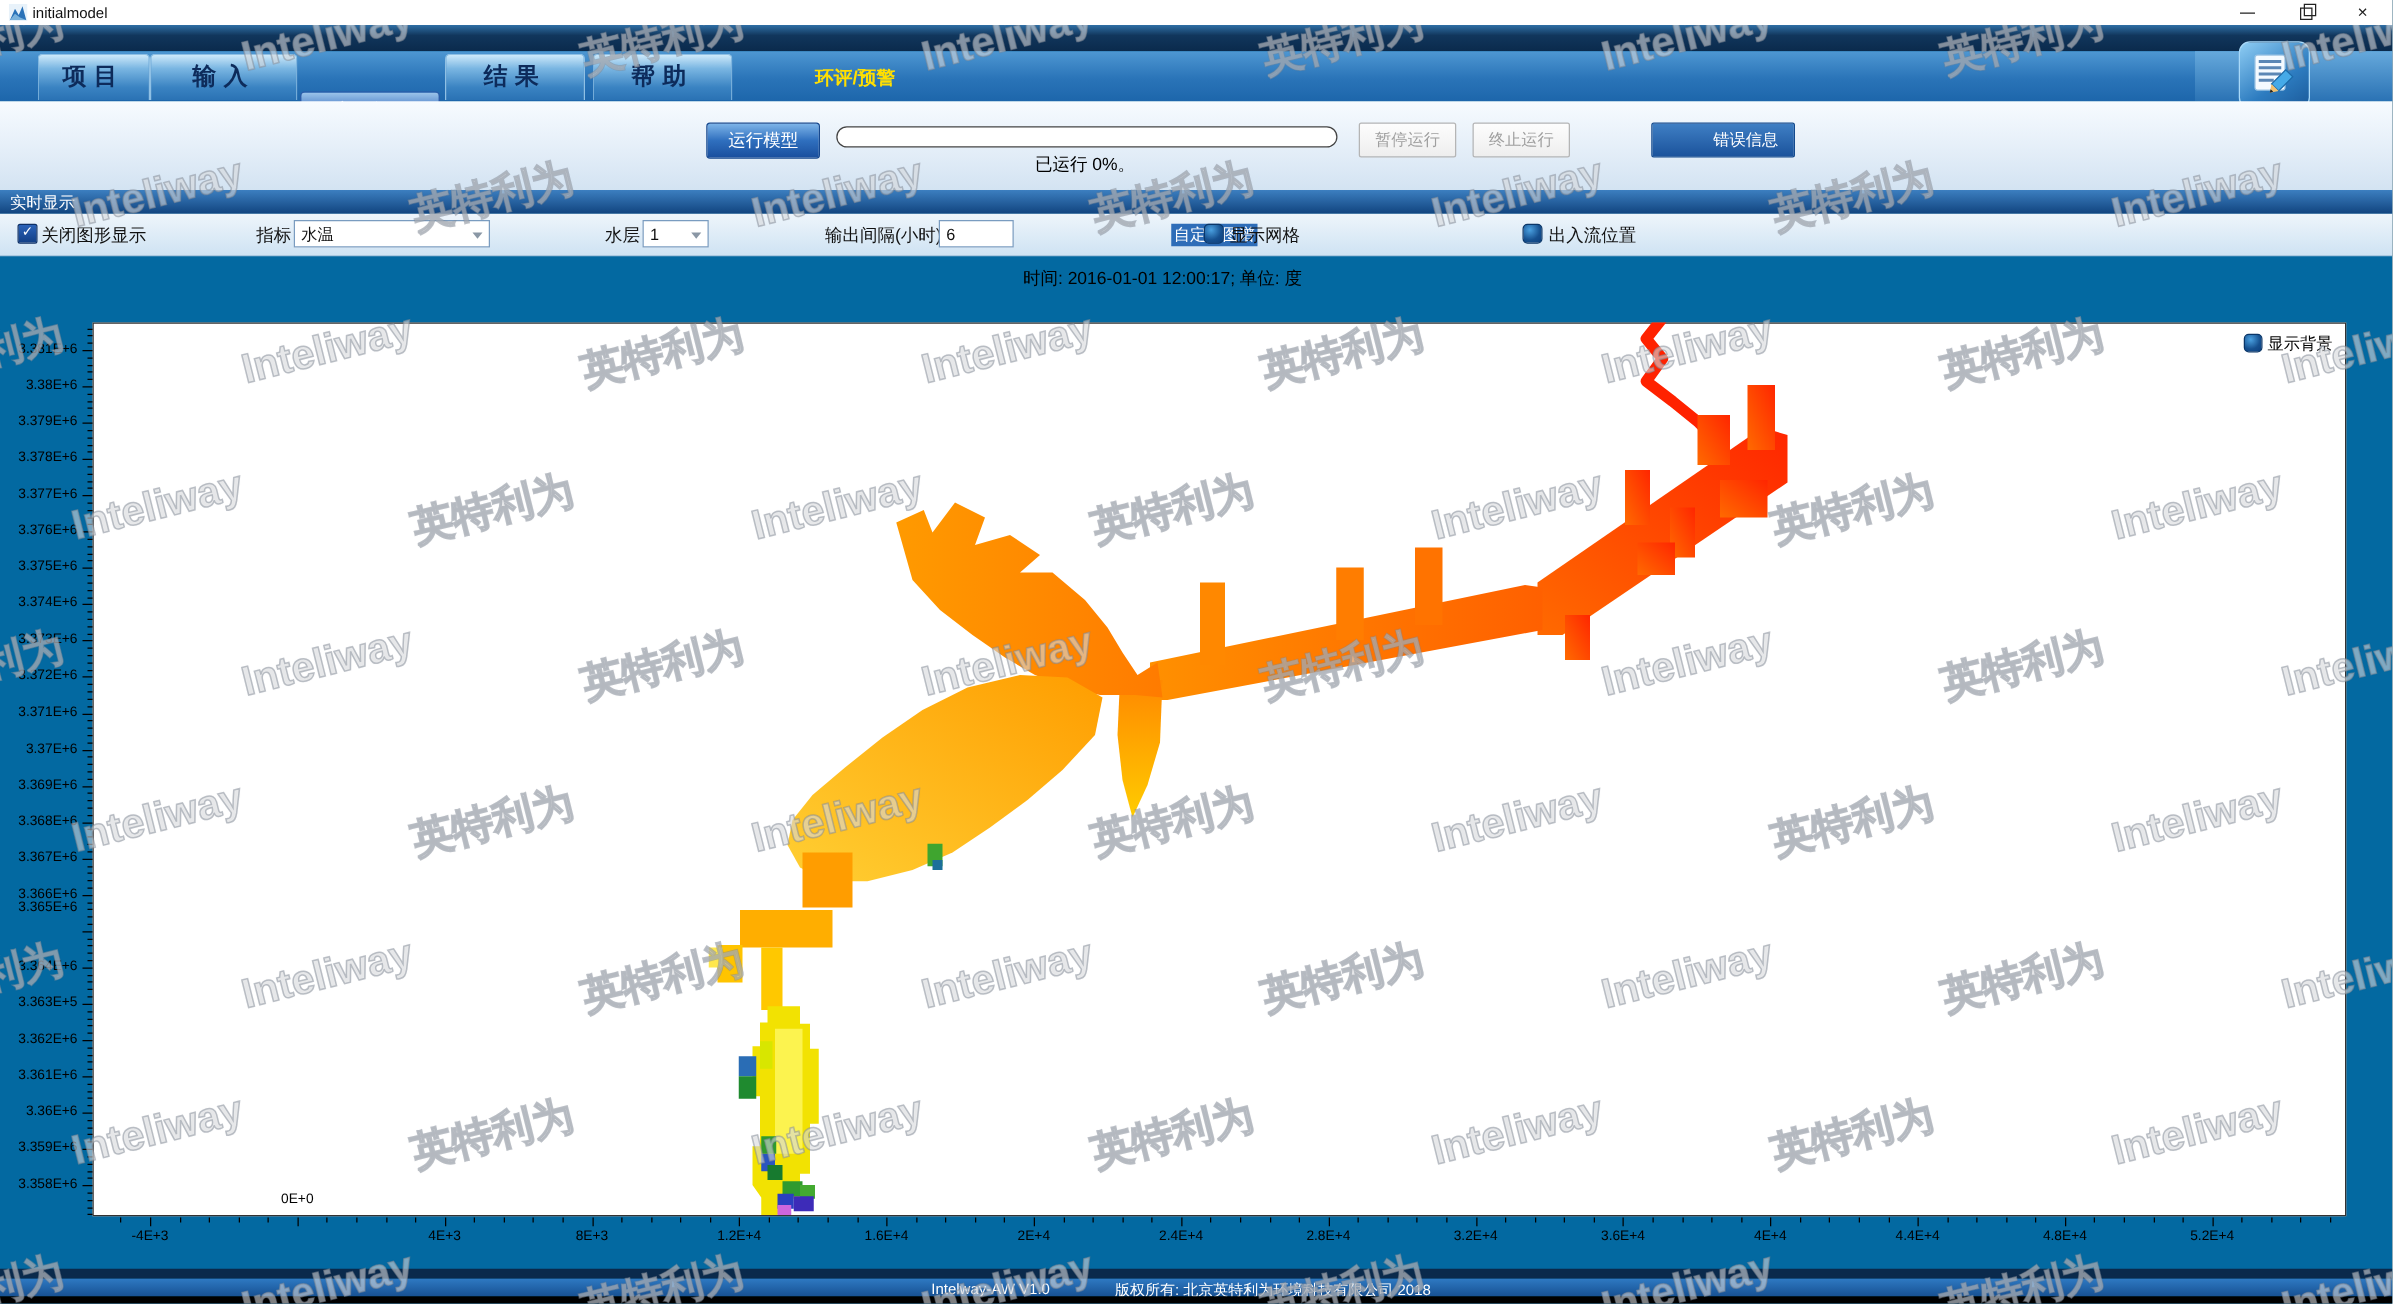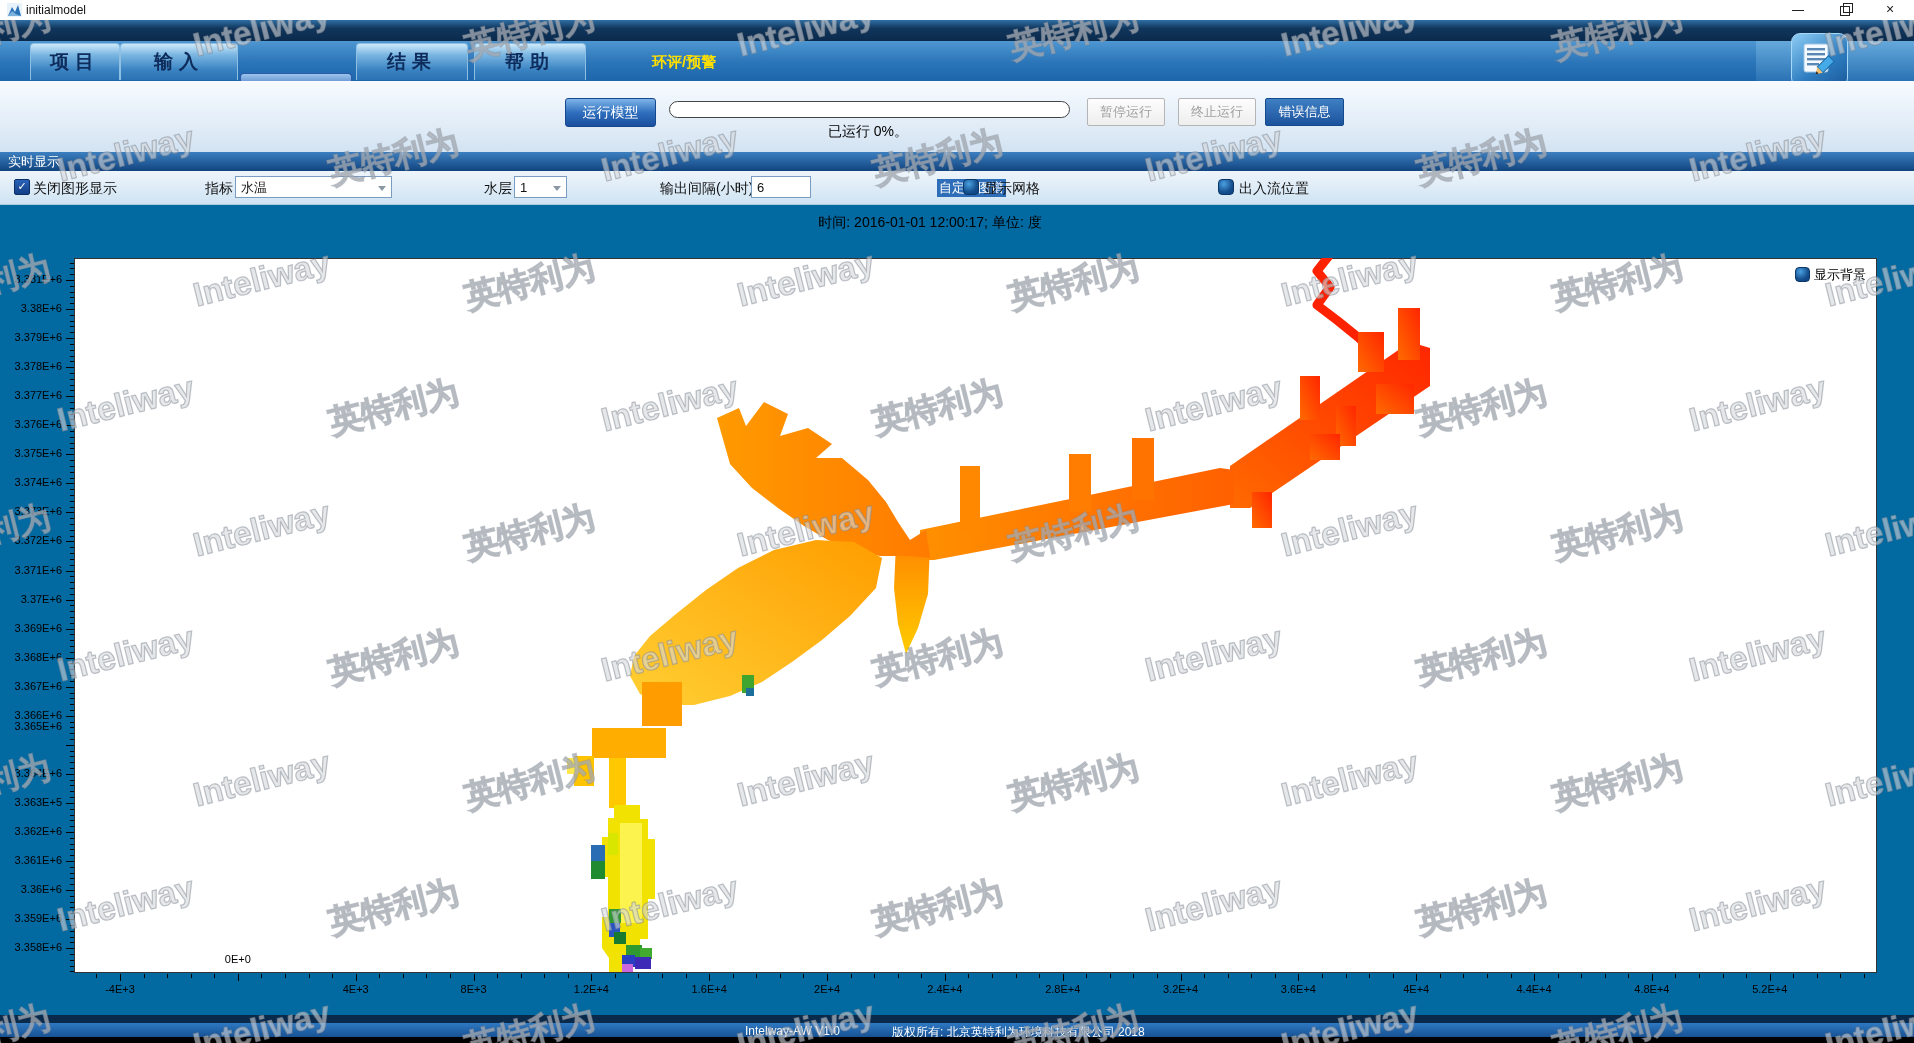--- a/index.html
+++ b/index.html
@@ -36,22 +36,22 @@
   .toolbar{position:absolute;left:0;top:81px;width:1914px;height:71px;
     background:linear-gradient(180deg,#f7fbff 0%,#e4eef8 55%,#d3e3f2 100%);}
   .btn-run{position:absolute;left:565px;top:17px;width:89px;height:27px;border-radius:3px;border:1px solid #16488f;
     background:linear-gradient(180deg,#7db4e8 0%,#2f6fbe 50%,#1a4f9e 100%);color:#fff;font-size:14px;
     text-align:center;line-height:26px;cursor:pointer;}
   .progress{position:absolute;left:669px;top:20px;width:399px;height:15px;background:#fff;border:1px solid #444;border-radius:9px;}
   .run-status{position:absolute;left:768px;top:42px;width:200px;text-align:center;font-size:14px;color:#000;}
   .btn-gray{position:absolute;top:17px;width:76px;height:26px;background:linear-gradient(180deg,#fdfdfd,#eee);
     border:1px solid #b5b5b5;border-radius:2px;color:#9f9f9f;font-size:13px;text-align:center;line-height:25px;}
   .btn-pause{left:1087px;} .btn-stop{left:1178px;}
-  .btn-error{position:absolute;left:1265px;top:17px;width:77px;height:26px;border-radius:2px;border:1px solid #134a8e;
-    background:linear-gradient(180deg,#3f7fc4 0%,#1b539c 100%);color:#fff;font-size:13px;text-align:center;line-height:25px;cursor:pointer;}
+  .btn-error{position:absolute;left:1321px;top:17px;width:77px;height:26px;border-radius:2px;border:1px solid #134a8e;
+    background:linear-gradient(180deg,#3f7fc4 0%,#1b539c 100%);color:#fff;font-size:13px;text-align:center;line-height:25px;cursor:pointer;padding-left:36px;}
 
   
   .rt-header{position:absolute;left:0;top:152px;width:1914px;height:19px;
     background:linear-gradient(180deg,#3c7fc0 0%,#11447f 100%);color:#fff;font-size:13px;line-height:19px;padding-left:8px;box-sizing:border-box;}
   .controls{position:absolute;left:0;top:171px;width:1914px;height:34px;
     background:linear-gradient(180deg,#eef5fb 0%,#cfe3f3 100%);border-bottom:1px solid #aac8e0;box-sizing:border-box;}
   .ctl-label{position:absolute;top:9px;font-size:14px;color:#111;white-space:nowrap;}
   .checkbox{position:absolute;width:14px;height:14px;top:8px;border:1px solid #0c2f66;border-radius:2px;
     background:linear-gradient(180deg,#2a62b8,#123f86);color:#fff;font-size:11px;line-height:13px;text-align:center;cursor:pointer;}
   .cb-round{position:absolute;width:14px;height:14px;top:8px;border:1px solid #0a3668;border-radius:4px;

